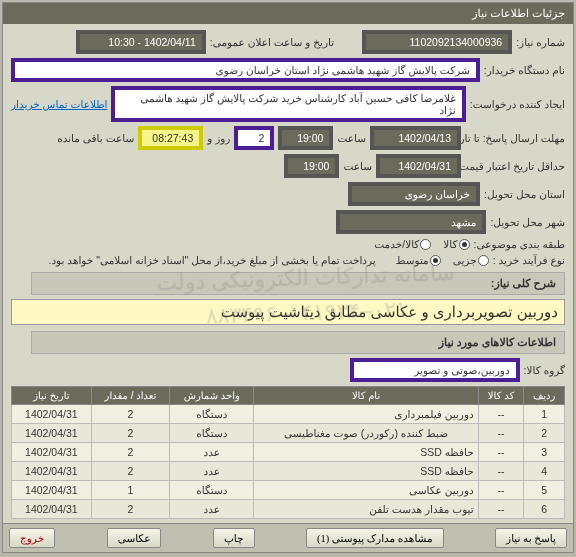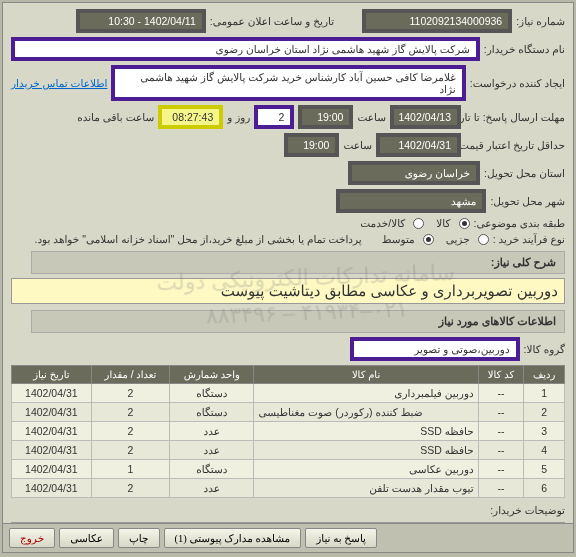--- a/index.html
+++ b/index.html
@@ -70,21 +70,21 @@
     font-size: 10.5px;
   }
   .radio-group {
     display: inline-flex;
     gap: 12px;
     align-items: center;
   }
   .radio-item {
     display: inline-flex;
     align-items: center;
-    gap: 8px;
+    gap: 1px;
     font-size: 10.5px;
   }
   .radio {
     width: 11px;
     height: 11px;
     border: 1px solid #555;
     border-radius: 50%;
     background: #fff;
     display: inline-flex;
     align-items: center;
@@ -143,21 +143,21 @@
     width: 100%;
     min-height: 40px;
     margin-top: 2px;
   }
   .footer {
     background: #c0c0b0;
     border-top: 1px solid #888;
     padding: 4px 6px;
     display: flex;
     gap: 4px;
-    justify-content: flex-start;
+    justify-content: space-between;
     direction: ltr;
   }
   .btn {
     background: linear-gradient(#f4f4e8, #d8d8c8);
     border: 1px solid #888;
     padding: 3px 10px;
     font-size: 10.5px;
     cursor: pointer;
     font-family: Tahoma;
     border-radius: 2px;
@@ -175,20 +175,21 @@
     transform: rotate(-2deg);
     text-align: center;
     line-height: 1.6;
     z-index: 5;
   }
 </style>
 </head>
 <body>
 
 <div class="window">
+  <div class="titlebar">جزئیات اطلاعات نیاز</div>
 
   <div class="content">
 
     <div class="row">
       <span class="label">شماره نیاز:</span>
       <span class="field dark" style="width:150px">1102092134000936</span>
       <span style="width:20px"></span>
       <span class="label">تاریخ و ساعت اعلان عمومی:</span>
       <span class="field dark" style="width:130px">1402/04/11 - 10:30</span>
     </div>
@@ -199,21 +200,21 @@
     </div>
 
     <div class="row">
       <span class="label">ایجاد کننده درخواست:</span>
       <span class="field" style="flex:1">غلامرضا کافی حسین آباد کارشناس خرید  شرکت پالایش گاز شهید هاشمی نژاد</span>
       <span class="link">اطلاعات تماس خریدار</span>
     </div>
 
     <div class="row">
       <span class="label" style="width:100px">مهلت ارسال پاسخ: تا تاریخ:</span>
-      <span class="field dark" style="width:71px">1402/04/13</span>
+      <span class="field dark" style="width:91px">1402/04/13</span>
       <span class="label">ساعت</span>
       <span class="field dark" style="width:55px">19:00</span>
       <span class="field" style="width:40px;text-align:center">2</span>
       <span class="label">روز و</span>
       <span class="field yellow" style="width:65px;">08:27:43</span>
       <span class="label">ساعت باقی مانده</span>
     </div>
 
     <div class="row">
       <span class="label" style="width:100px">حداقل تاریخ اعتبار قیمت: تا تاریخ:</span>
@@ -288,21 +289,21 @@
             <td>1</td>
             <td>--</td>
             <td style="text-align: right;">دوربین فیلمبرداری</td>
             <td>دستگاه</td>
             <td>2</td>
             <td>1402/04/31</td>
           </tr>
           <tr>
             <td>2</td>
             <td>--</td>
-            <td style="text-align: left;">ضبط کننده (رکوردر) صوت مغناطیسی</td>
+            <td style="text-align: center;">ضبط کننده (رکوردر) صوت مغناطیسی</td>
             <td>دستگاه</td>
             <td>2</td>
             <td>1402/04/31</td>
           </tr>
           <tr>
             <td>3</td>
             <td>--</td>
             <td style="text-align: right;">حافظه SSD</td>
             <td>عدد</td>
             <td>2</td>

